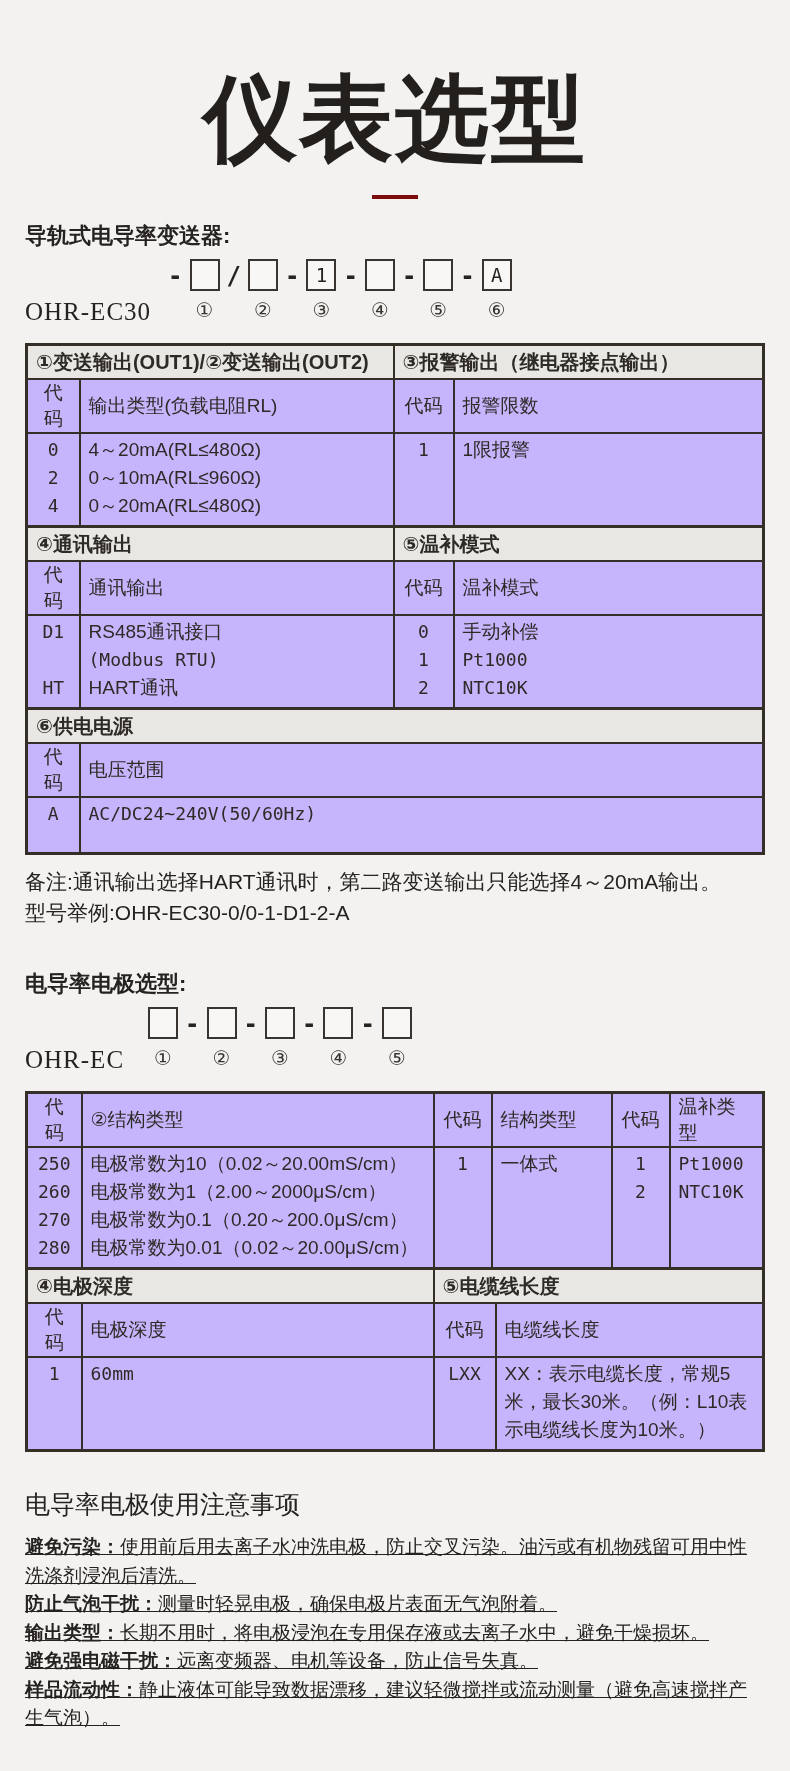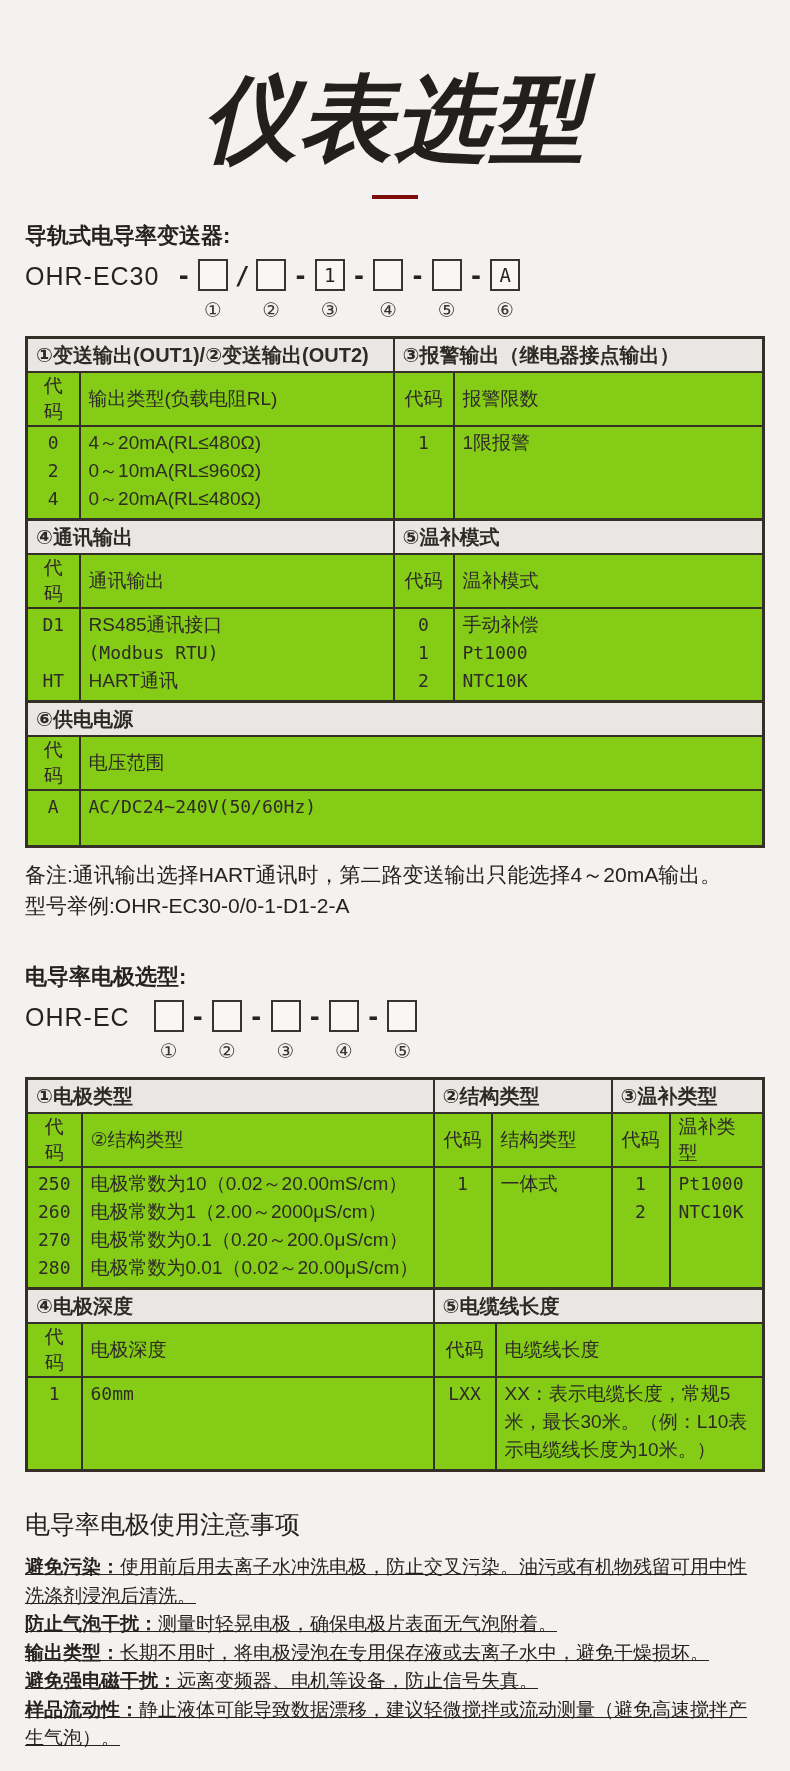--- a/index.html
+++ b/index.html
@@ -6,48 +6,48 @@
   body {
     width:790px; height:1771px; overflow:hidden;
     background:#f3f2f0; color:#262220;
     font-family:"Liberation Sans","DejaVu Sans",sans-serif;
   }
   .page { width:740px; margin:0 auto; }
 
   .main-title {
     margin:64px 0 0; text-align:center;
     font-size:94px; line-height:1.16; font-weight:800;
-    letter-spacing:2px; color:#231f1d;font-style:italic;
+    letter-spacing:2px; color:#231f1d;
   }
   .title-underline { width:46px; height:4px; background:#7d0d0d; margin:22px auto 0; }
 
   .section-label { margin:22px 0 8px; font-size:22px; font-weight:700; }
 
   
   .model-row { display:flex; align-items:flex-start; margin:6px 0 0; }
   .model-prefix {
     font-size:25px; line-height:34px; letter-spacing:1px;
-    font-family:Liberation Sans, sans-serif; margin-right:10px;
+    font-family:Liberation Serif, serif; margin-right:10px;margin-top:36px;
   }
   .sep {
     font-size:24px; line-height:34px; font-weight:700; padding:0 7px;
     font-family:"DejaVu Sans Mono","Liberation Mono",monospace;
   }
   .unit { display:inline-flex; flex-direction:column; align-items:center; }
   .box {
     box-sizing:border-box; width:30px; height:32px; border:2px solid #3a3430;
     background:#f8f7f5; display:flex; align-items:center; justify-content:center;
     font-size:19px; font-family:"DejaVu Sans Mono","Liberation Mono",monospace;
   }
   .pos { margin-top:7px; font-size:20px; color:#3a3430; }
 
   
   .tbl {
     width:740px; border-collapse:collapse; table-layout:fixed;
-    background:#84cc16; font-size:19px; color:#2e2a26;
+    background:#c4b5fd; font-size:19px; color:#2e2a26;
     border:3px solid #343028; margin-top:14px;
   }
   .tbl + .tbl { margin-top:-3px; }
   .tbl td { border:2px solid #343028; padding:0 8px; overflow:hidden; }
   .tbl tr.hdr td { background:#e9e7e3; font-weight:700; font-size:20px; height:32px; }
   .tbl tr.sub td { height:29px; }
   .tbl tr.body td { vertical-align:top; padding-top:2px; padding-bottom:5px; }
   .tbl tr.body.tall td { padding-bottom:24px; }
   .ln { line-height:28px; height:28px; white-space:nowrap; }
   .ln-wrap { line-height:28px; }
@@ -250,25 +250,20 @@
   <table class="tbl">
     <colgroup>
         <col style="width:55px">
         <col style="width:352px">
         <col style="width:58px">
         <col style="width:120px">
         <col style="width:58px">
         <col>
       </colgroup>
     <tbody>
-        <tr class="hdr">
-      <td colspan="2">①电极类型</td>
-      <td colspan="2">②结构类型</td>
-      <td colspan="2">③温补类型</td>
-    </tr>
     <tr class="sub">
       <td class="code">代码</td>
       <td>②结构类型</td>
       <td class="code">代码</td>
       <td>结构类型</td>
       <td class="code">代码</td>
       <td>温补类型</td>
     </tr>
     <tr class="body">
       <td class="code">

